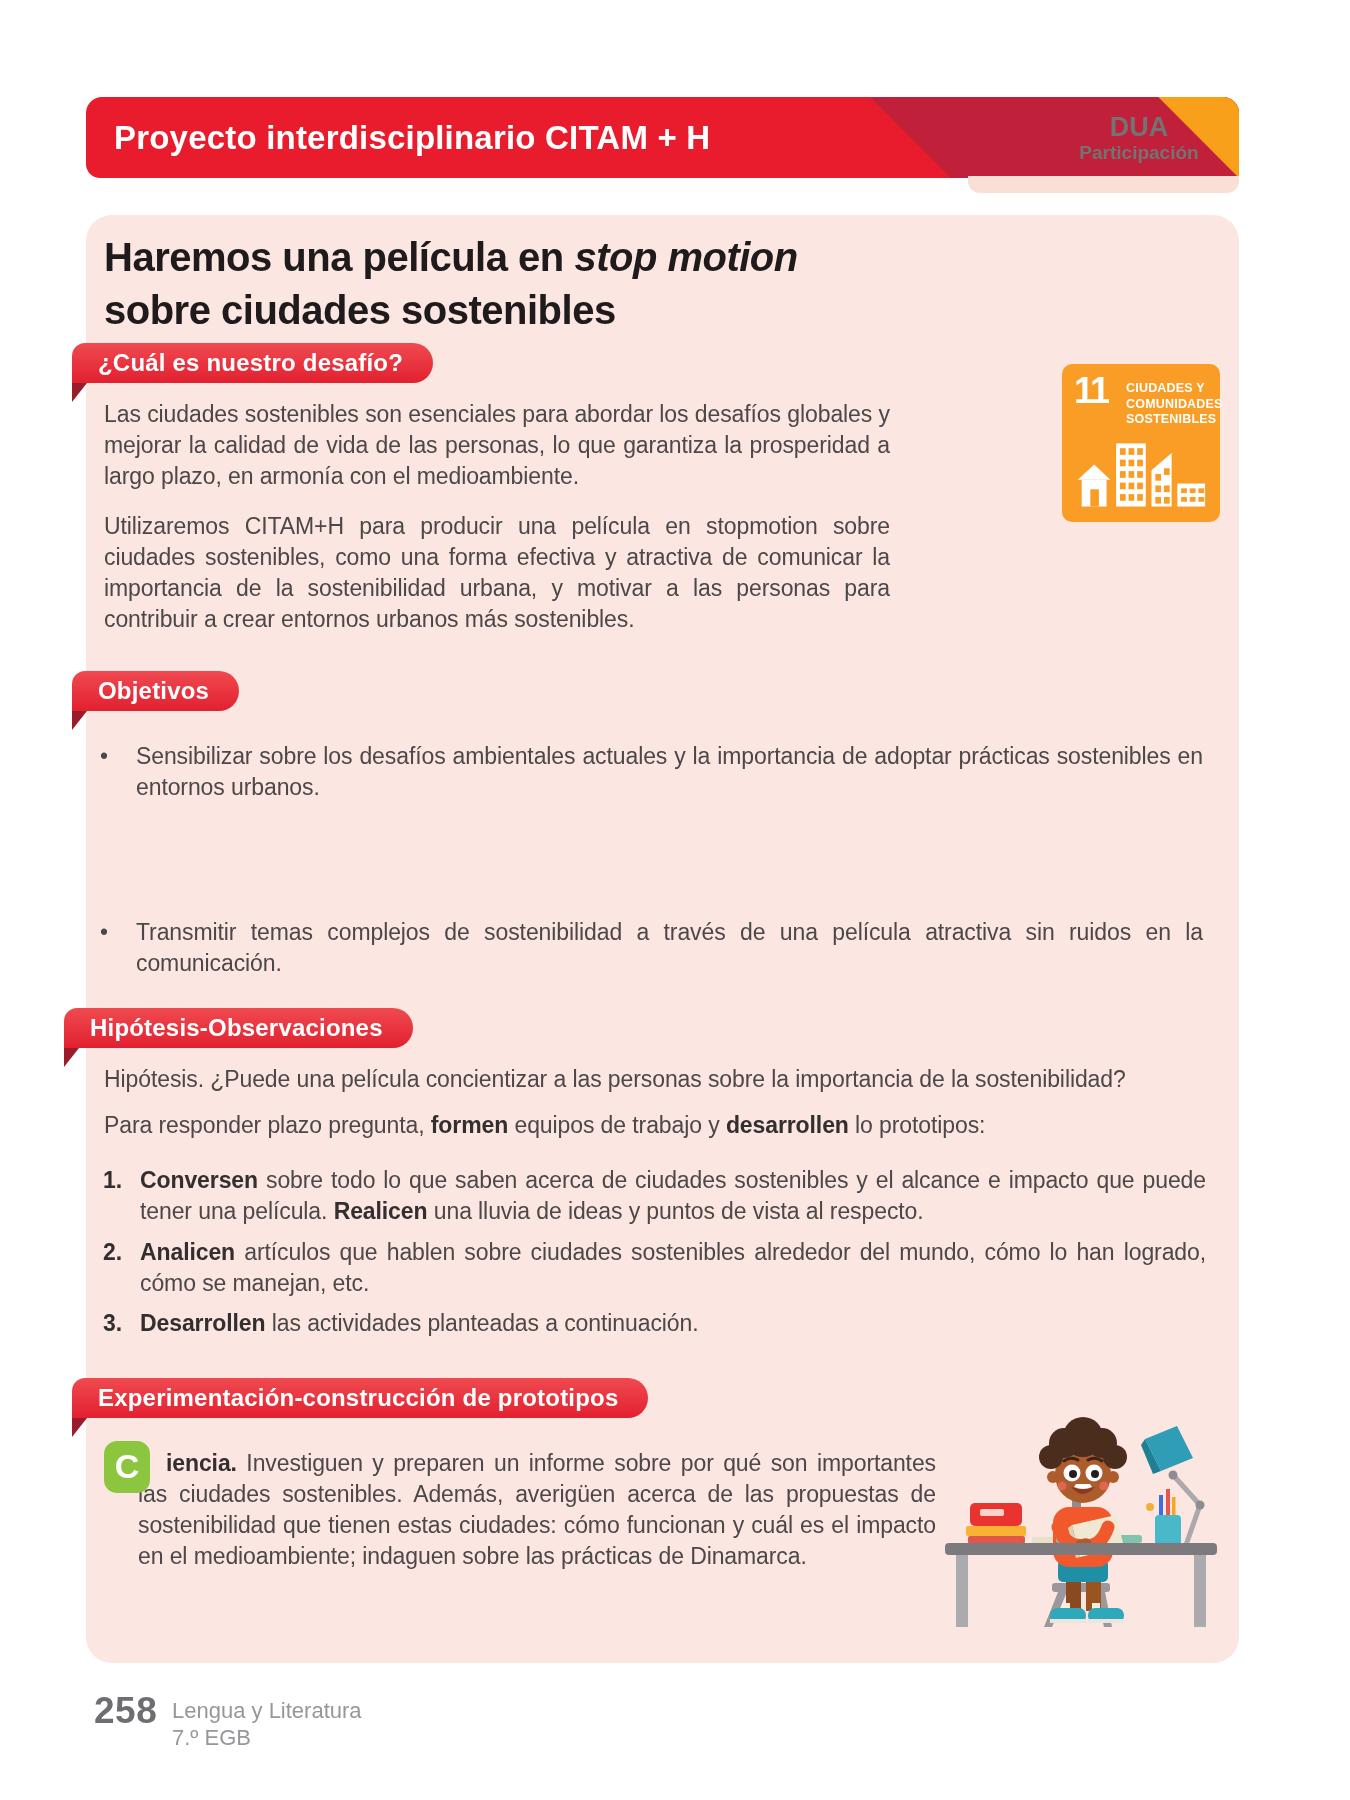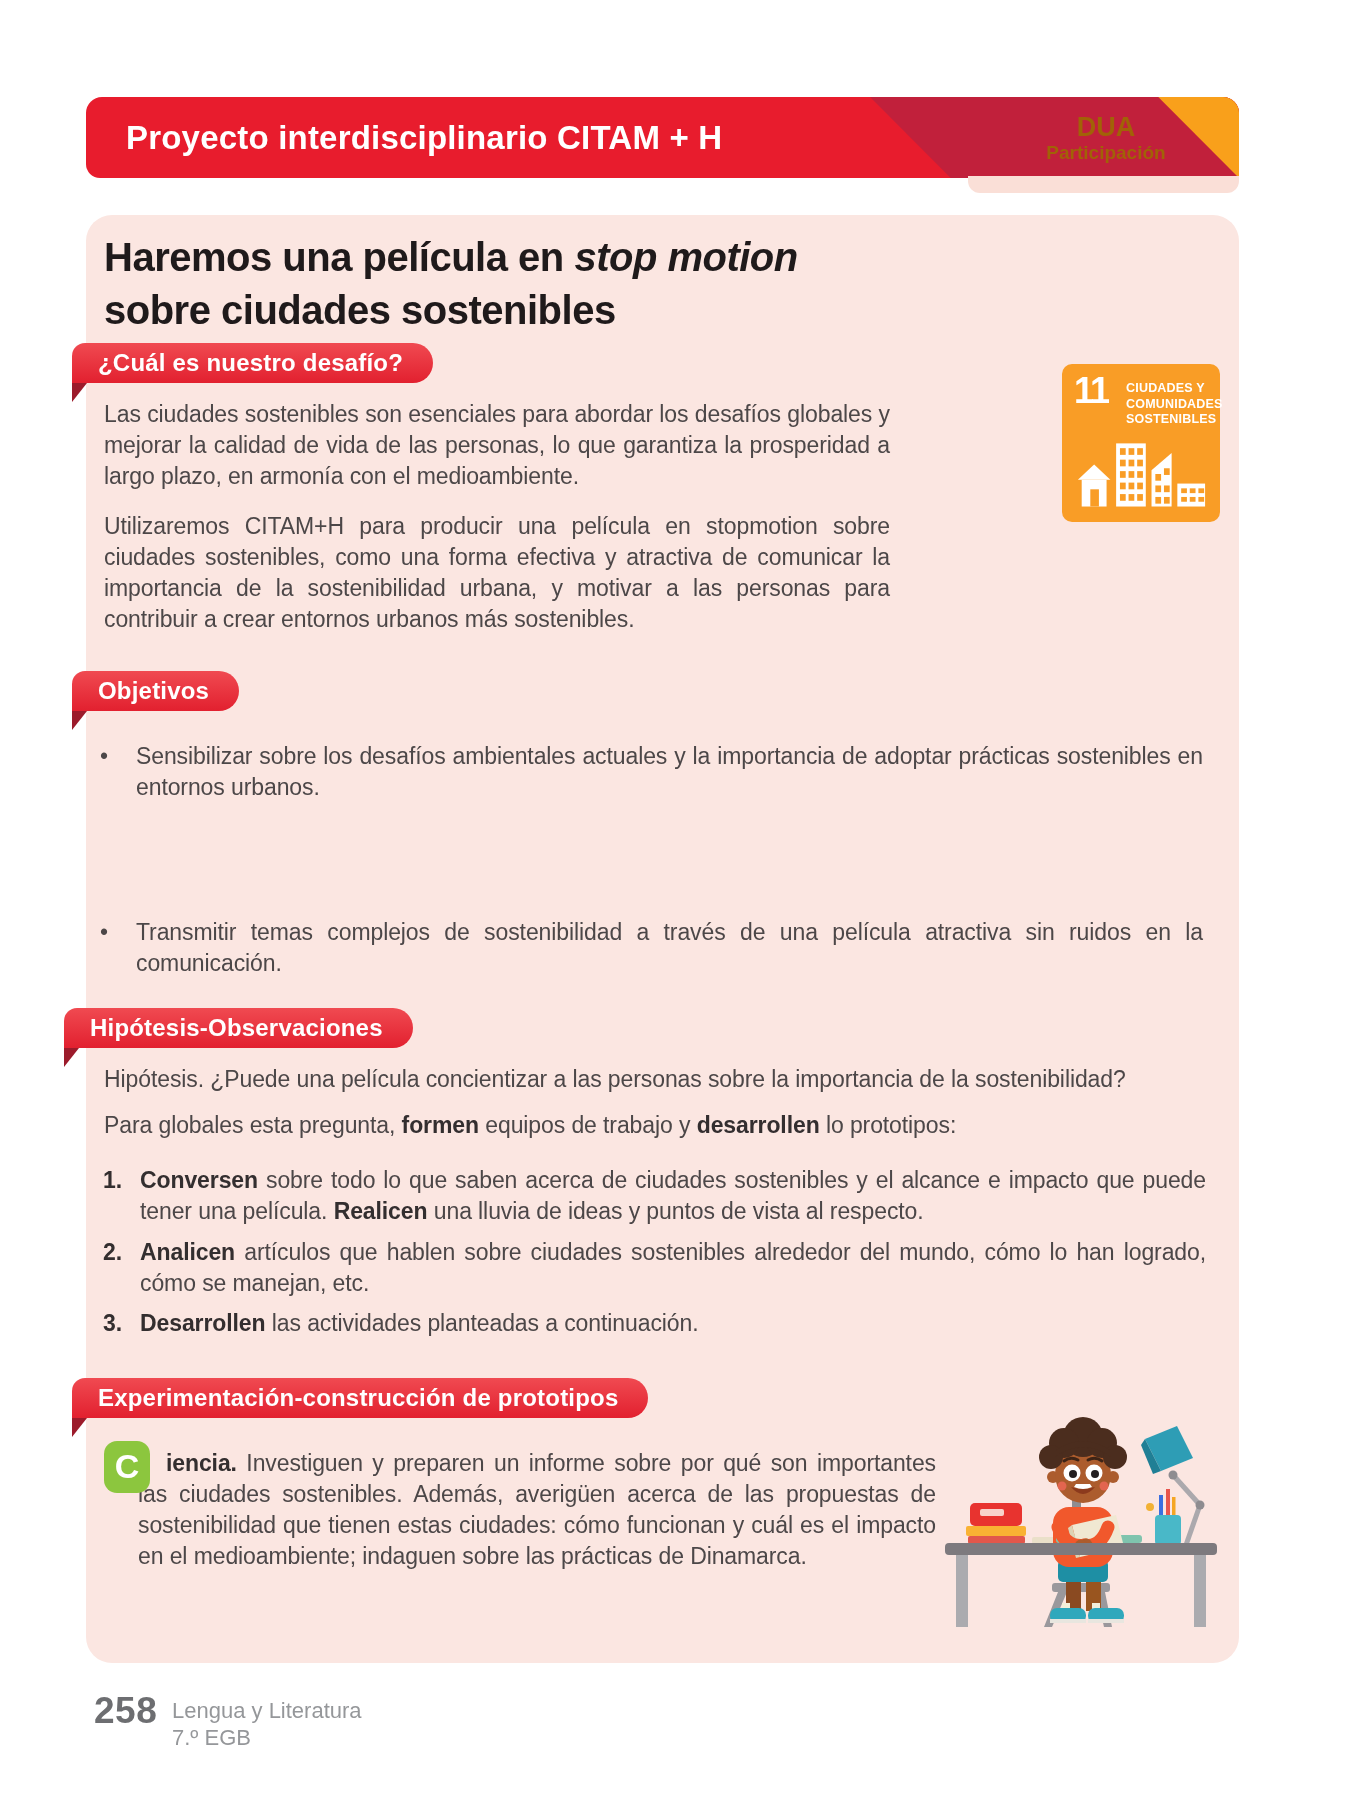--- a/index.html
+++ b/index.html
@@ -6,24 +6,24 @@
   body { background:#ffffff; font-family:"Liberation Sans", sans-serif; }
   .page { position:relative; width:1350px; height:1800px; background:#ffffff; overflow:hidden; }
 
   
   .banner { position:absolute; left:86px; top:97px; width:1153px; height:81px; }
   .banner-base { position:absolute; inset:0; background:#E81C2D; border-radius:16px 16px 4px 14px; }
   .banner-dark { position:absolute; inset:0; background:#C1203B; border-radius:0 16px 4px 0;
                  clip-path:polygon(68% 0, 100% 0, 100% 100%, 75% 100%); }
   .banner-orange { position:absolute; inset:0; background:#F9A01B; border-radius:0 16px 0 0;
                  clip-path:polygon(93% 0, 100% 0, 100% 100%); }
-  .banner-title { position:absolute; left:40px; top:50%; transform:translateY(-50%);
+  .banner-title { position:absolute; left:28px; top:50%; transform:translateY(-50%);
                  color:#fff; font-weight:bold; font-size:33px; letter-spacing:0.2px; white-space:nowrap; }
-  .banner-badge { position:absolute; right:33px; top:50%; transform:translateY(-50%);
-                 width:200px; text-align:center; color:#a16207; }
+  .banner-badge { position:absolute; right:0; top:50%; transform:translateY(-50%);
+                 width:200px; text-align:center; color:#737373; }
   .badge-title { font-size:27px; font-weight:bold; line-height:29px; }
   .badge-sub   { font-size:19px; font-weight:bold; line-height:22px; }
   .banner-ribbon { position:absolute; left:968px; top:176px; width:271px; height:17px;
                  background:#FADFD7; border-radius:0 0 12px 12px; }
 
   
   .panel { position:absolute; left:86px; top:215px; width:1153px; height:1448px;
            background:#FBE6E1; border-radius:26px; }
 
   .main-title { position:absolute; left:104px; top:231px; font-size:40px; font-weight:bold;
@@ -170,21 +170,21 @@
   </div>
   <div class="bullet-item" style="top:917px;">
     <span class="bullet-marker"></span>
     <span class="bullet-text">Transmitir temas complejos de sostenibilidad a través de una película atractiva sin ruidos en la comunicación.</span>
   </div>
 
   <div class="tab" style="left:64px; top:1008px;">
     <span>Hipótesis-Observaciones</span>
   </div>
   <p class="para no-just" style="left:104px; top:1064px; width:1105px;">Hipótesis. ¿Puede una película concientizar a las personas sobre la importancia de la sostenibilidad?</p>
-  <p class="para no-just" style="left:104px; top:1110px; width:1105px;"><span>Para globales esta pregunta, </span><span class="b">formen</span><span> equipos de trabajo y </span><span class="b">desarrollen</span><span> lo prototipos:</span></p>
+  <p class="para no-just" style="left:104px; top:1110px; width:1105px;"><span>Para responder plazo pregunta, </span><span class="b">formen</span><span> equipos de trabajo y </span><span class="b">desarrollen</span><span> lo prototipos:</span></p>
 
   <div class="step" style="top:1165px;">
     <span class="step-num">1.</span>
     <span class="step-text"><span class="b">Conversen</span><span> sobre todo lo que saben acerca de ciudades sostenibles y el alcance e impacto que puede tener una película. </span><span class="b">Realicen</span><span> una lluvia de ideas y puntos de vista al respecto.</span></span>
   </div>
   <div class="step" style="top:1237px;">
     <span class="step-num">2.</span>
     <span class="step-text"><span class="b">Analicen</span><span> artículos que hablen sobre ciudades sostenibles alrededor del mundo, cómo lo han logrado, cómo se manejan, etc.</span></span>
   </div>
   <div class="step" style="top:1308px;">

